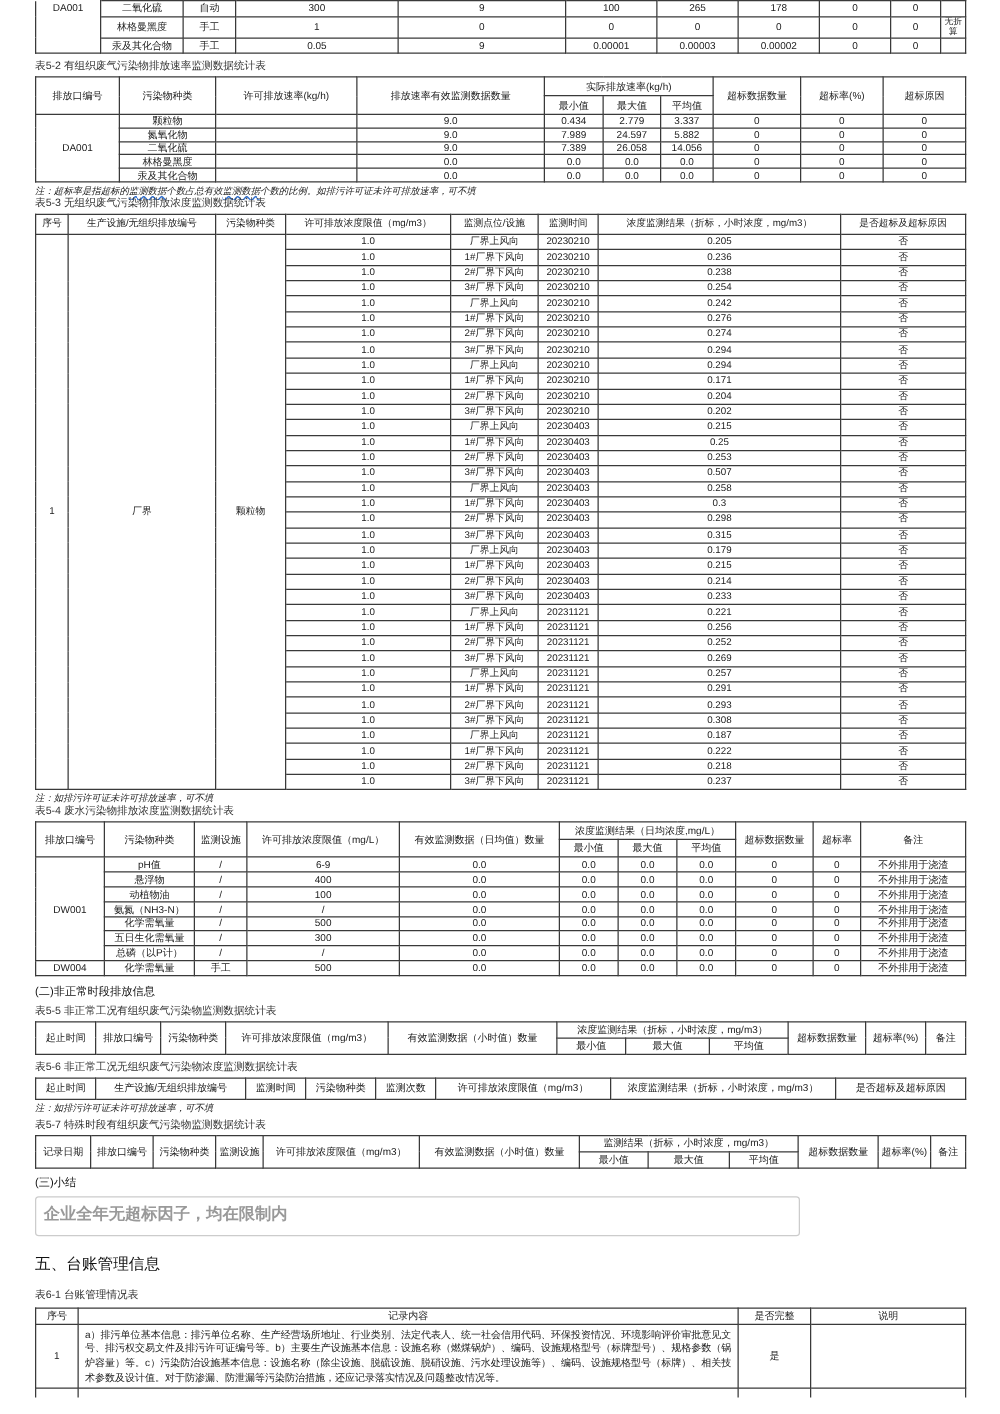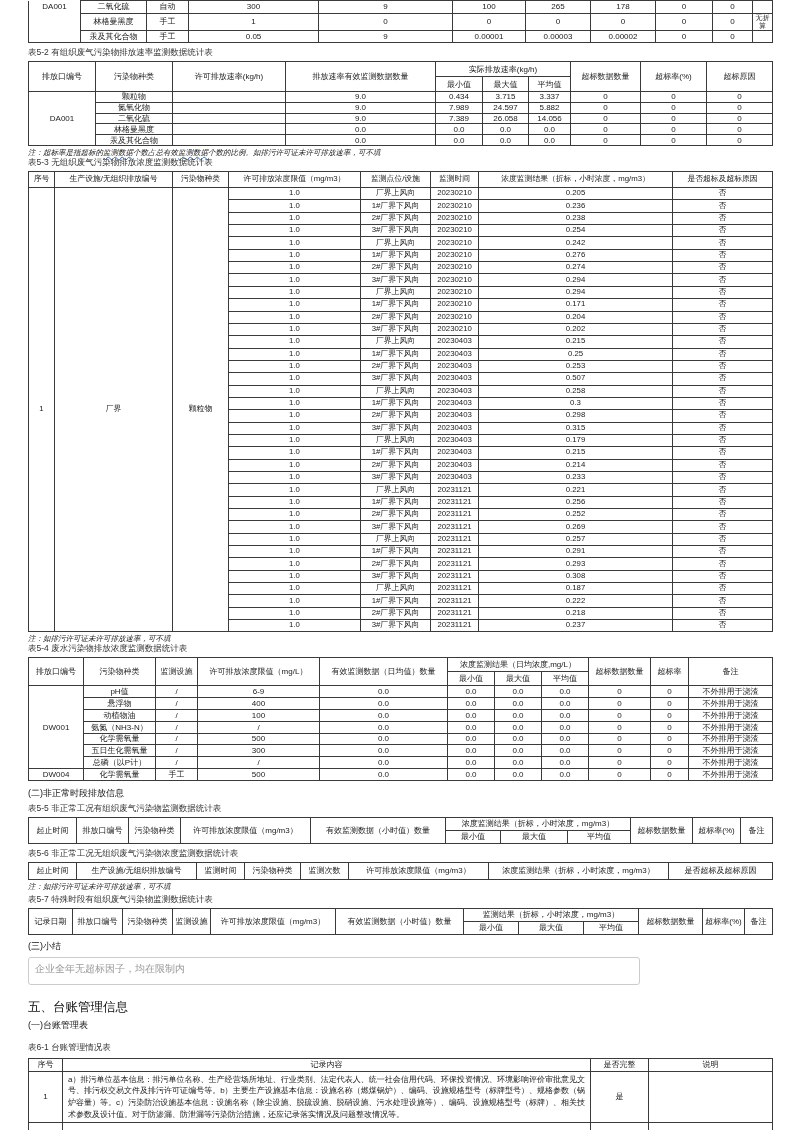--- a/index.html
+++ b/index.html
@@ -23,21 +23,21 @@
   .t52 thead tr{height:15px;} .t52 tbody tr{height:10.8px;}
   
   .t53 thead tr{height:16px;} .t53 tbody tr{height:12.35px;}
   .t53 td{font-size:7.8px;}
   
   .t54 thead tr{height:14px;} .t54 tbody tr{height:11.8px;}
   
   .t55 tr,.t57 tr{height:13px;} .t56 tr{height:17px;}
   
   .sumbox{width:612px;box-sizing:border-box;border:1px solid #ccc;border-radius:3px;
-          padding:4px 6px 8px;font-size:10px;color:#999;}
+          padding:4px 6px 8px;font-size:13px;color:#999;font-weight:bold;}
   
   .t61 thead tr{height:13px;}
   .t61 .content{text-align:justify;padding:2px 5px;font-size:8px;line-height:1.45;}
   .t61 .partial td{height:7px;border-bottom:none;}
   .mt{margin-top:2px;}
 </style>
 </head>
 <body>
 
 <div class="page">
@@ -134,21 +134,21 @@
       </tr>
     </thead>
     <tbody>
 
         <tr>
           <td rowspan="5">DA001</td>
           <td>颗粒物</td>
           <td></td>
           <td>9.0</td>
           <td>0.434</td>
-          <td>3.715</td>
+          <td>2.779</td>
           <td>3.337</td>
           <td>0</td>
           <td>0</td>
           <td>0</td>
         </tr>
 
         <tr>
 
           <td>氮氧化物</td>
           <td></td>
@@ -806,21 +806,20 @@
         <td>最大值</td>
         <td>平均值</td>
       </tr>
     </thead>
   </table>
 
   <div class="sec" style="margin-top:5px">(三)小结</div>
   <div class="sumbox" style="margin-top:4px" role="textbox">企业全年无超标因子，均在限制内</div>
 
   <div class="h1" style="margin-top:14px">五、台账管理信息</div>
-  <div class="sec" style="margin-top:3px">(一)台账管理表</div>
 
   <div class="cap" style="margin-top:10px">表6-1 台账管理情况表</div>
   <table class="t61" style="margin-top:4px">
     <colgroup>
         <col style="width:34px">
         <col style="width:528px">
         <col style="width:58px">
         <col style="width:124px">
       </colgroup>
     <thead>

